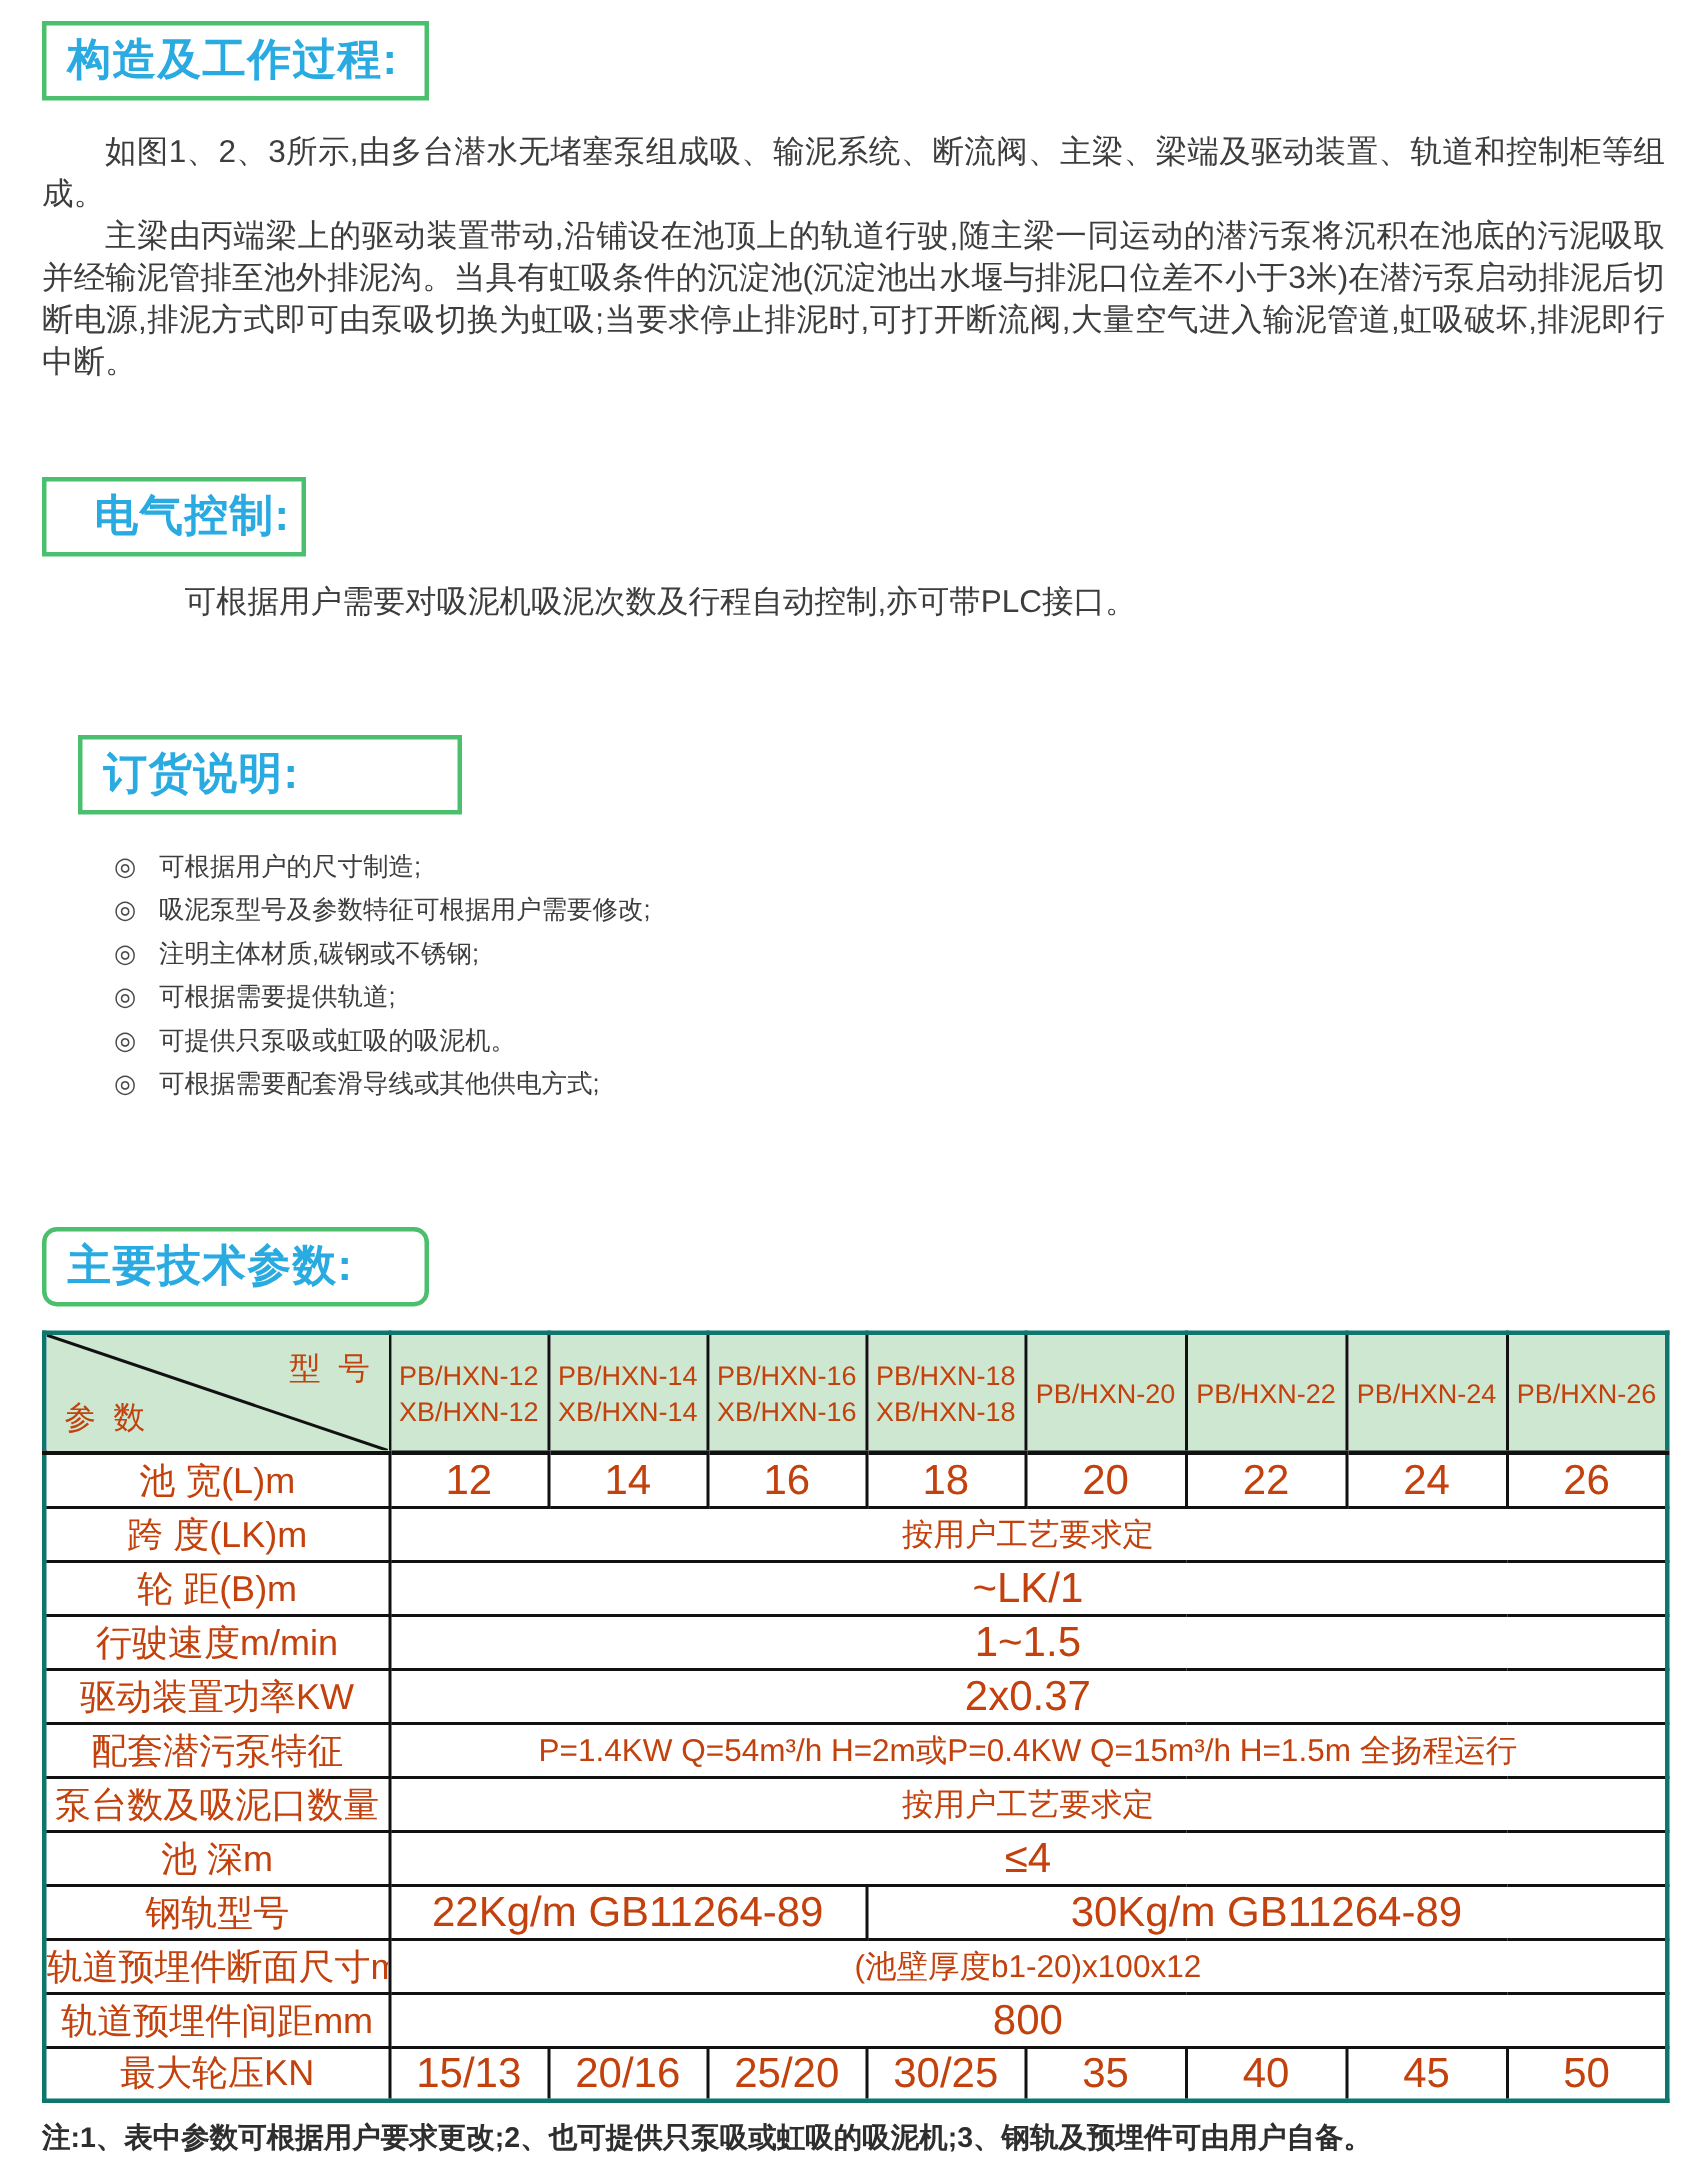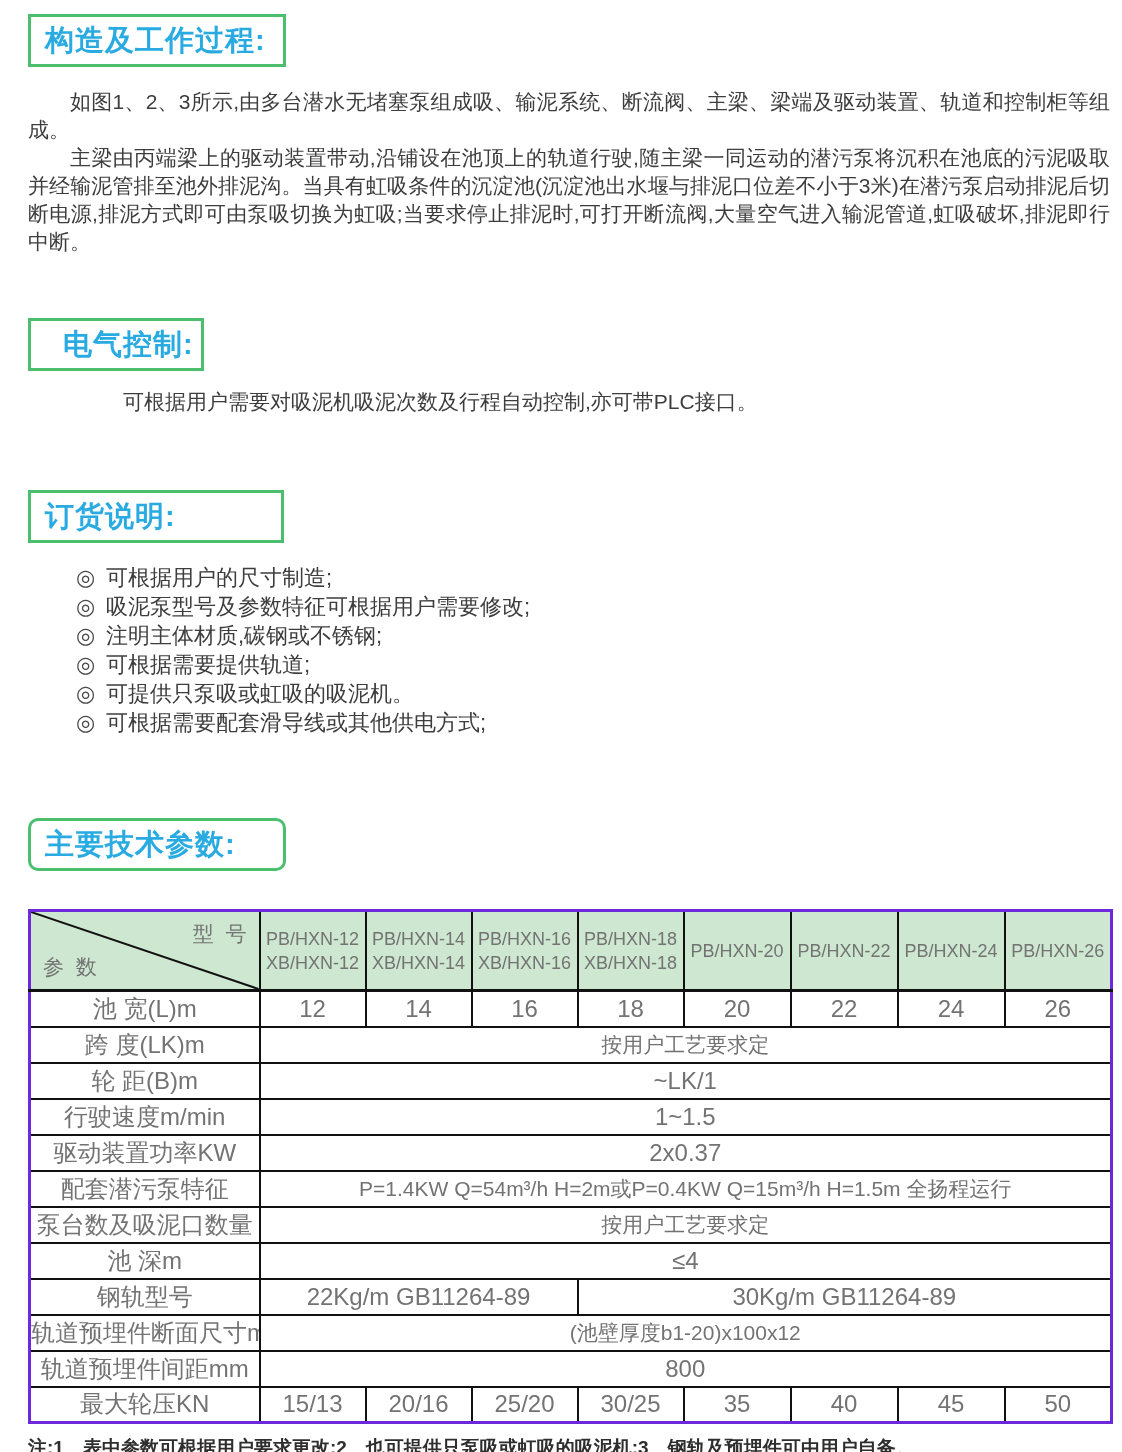--- a/index.html
+++ b/index.html
@@ -30,37 +30,37 @@
 
   
   .para {
     margin:0; font-size:21px; line-height:28px; color:#3d3d3d;
     text-align:justify;
   }
   .indent { text-indent:42px; }
   .mt-p1 { margin-top:21px; }
   .mt-box2 { margin-top:62px;padding-left:32px; }
   .elec-line { margin:17px 0 0 0; padding-left:95px; font-size:21px; line-height:28px; }
-  .mt-box3 { margin-top:74px; }
+  .mt-box3 { margin-top:74px;margin-left:24px; }
 
   
   .order-list { list-style:none; margin:20px 0 0 0; padding:0 0 0 48px; }
-  .order-list li { font-size:22px; line-height:29px; }
+  .order-list li { font-size:17px; line-height:29px; }
   .ring { display:inline-block; width:30px; color:#4a4a4a; }
 
   .mt-box4 { margin-top:81px;border-radius:10px; }
 
   
   .ptable {
-    margin-top:38px;
+    margin-top:16px;
     border-collapse:collapse;
     table-layout:fixed;
     width:1082px;
-    border:3px solid #6d28d9;
-    color:#737373;
+    border:3px solid #0f766e;
+    color:#c2410c;
   }
   .ptable td {
     border:2px solid #111111;
     text-align:center;
     vertical-align:middle;
     padding:0;
     overflow:hidden;
   }
   .ptable tr.thead td {
     background:#cde7d1;
@@ -68,21 +68,21 @@
     height:77px;
   }
   .ptable tr.drow { height:36px; }
   .model { font-size:18px; line-height:24px; }
   .model div:empty { display:none; }
   .corner { position:relative; }
   .corner svg { position:absolute; top:0; left:0; width:100%; height:100%; display:block; }
   .corner-tr { position:absolute; top:8px; right:12px; font-size:21px; white-space:pre; }
   .corner-bl { position:absolute; bottom:8px; left:12px; font-size:21px; white-space:pre; }
   .lbl { font-size:24px; white-space:pre; }
-  .val { font-size:24px; }
+  .val { font-size:28px; }
   .valtext { font-size:21px; }
 
   .note { margin:11px 0 0 0; font-size:19px; font-weight:bold; color:#2e2e2e; line-height:26px; }
 </style>
 </head>
 <body>
 
 <div class="page">
 
   <div class="title-box w258">构造及工作过程:</div>

